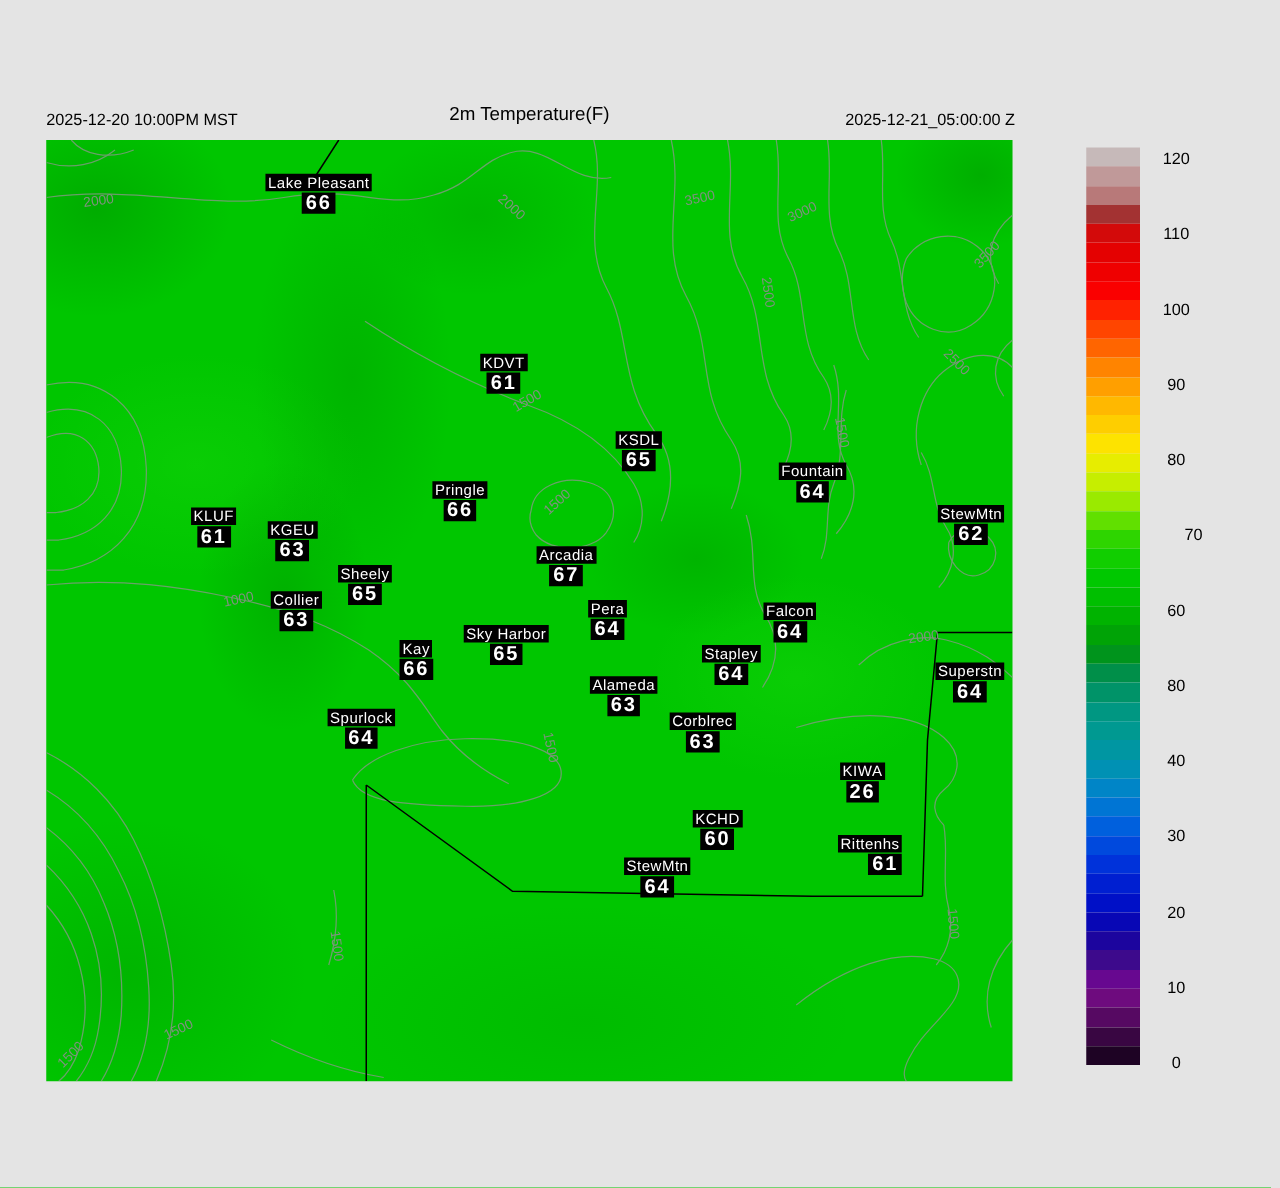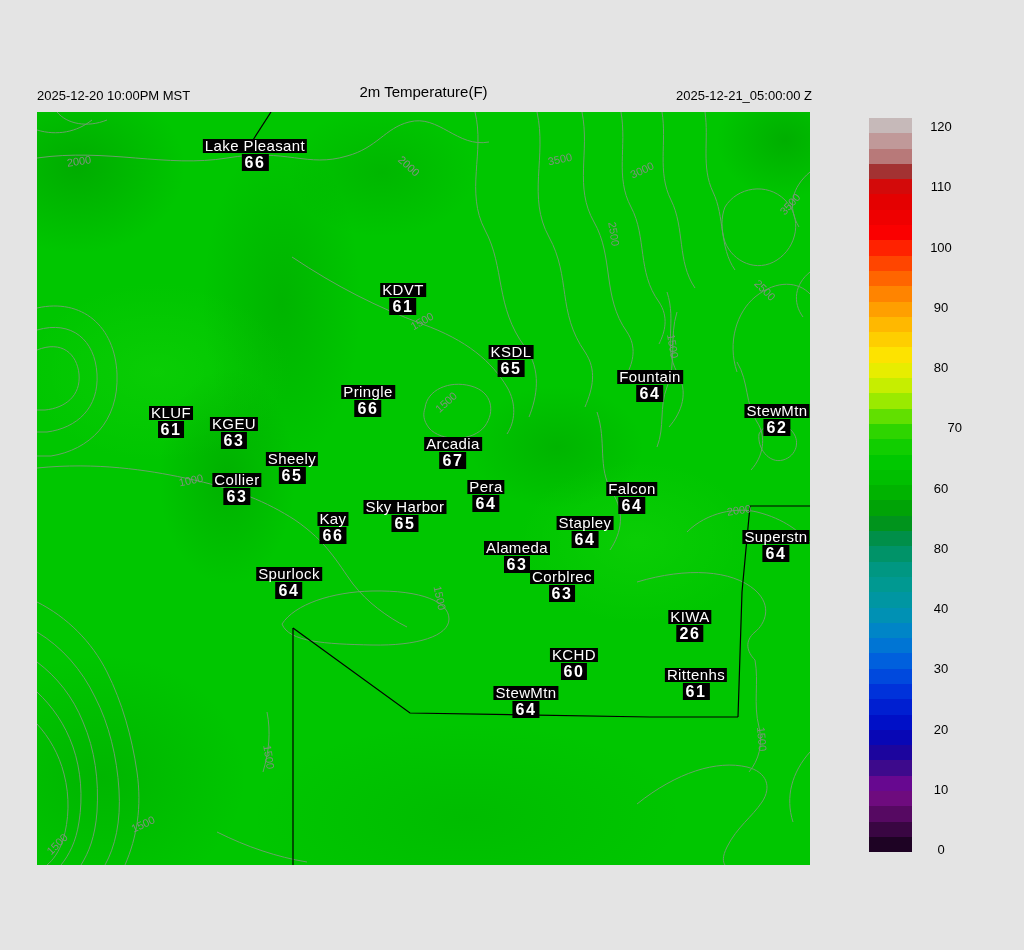--- a/index.html
+++ b/index.html
@@ -32,21 +32,21 @@
   }
   .map svg{position:absolute;left:0;top:0;}
 
   .clabel{
     position:absolute;font-size:11px;color:#7f917f;white-space:nowrap;
     transform:translate(-50%,-50%) rotate(var(--rot,0deg));
   }
   .station{position:absolute;transform:translateX(-50%);text-align:center;line-height:0;white-space:nowrap;}
   .station .sname{
     display:inline-block;background:#000;color:#fff;
-    font-size:15px;line-height:14px;padding:0 2px;letter-spacing:.4px;
+    font-size:12px;line-height:14px;padding:0 2px;letter-spacing:.4px;
   }
   .station .svalue-row{margin-top:1px;}
   .station .svalue{
     display:inline-block;background:#000;color:#fff;font-weight:bold;
     font-size:16px;line-height:17px;padding:0 3px;letter-spacing:1.5px;
   }
 
   .colorbar{
     position:absolute;left:869px;top:118px;width:43px;height:734px;
     display:flex;flex-direction:column;
@@ -181,41 +181,41 @@
       <div class="svalue-row"><span class="svalue">66</span></div>
     </div>
     <div class="station" style="left: 548px; top: 404px;">
       <div><span class="sname">Stapley</span></div>
       <div class="svalue-row"><span class="svalue">64</span></div>
     </div>
     <div class="station" style="left: 739px; top: 418px;">
       <div><span class="sname">Superstn</span></div>
       <div class="svalue-row"><span class="svalue">64</span></div>
     </div>
-    <div class="station" style="left: 480px; top: 429px; text-decoration: underline;">
+    <div class="station" style="left: 462px; top: 429px; text-decoration: underline;">
       <div><span class="sname">Alameda</span></div>
       <div class="svalue-row"><span class="svalue">63</span></div>
     </div>
     <div class="station" style="left: 252px; top: 455px;">
       <div><span class="sname">Spurlock</span></div>
       <div class="svalue-row"><span class="svalue">64</span></div>
     </div>
     <div class="station" style="left: 525px; top: 458px;">
       <div><span class="sname">Corblrec</span></div>
       <div class="svalue-row"><span class="svalue">63</span></div>
     </div>
     <div class="station" style="left: 653px; top: 498px;">
       <div><span class="sname">KIWA</span></div>
       <div class="svalue-row"><span class="svalue">26</span></div>
     </div>
     <div class="station" style="left: 537px; top: 536px;">
       <div><span class="sname">KCHD</span></div>
       <div class="svalue-row"><span class="svalue">60</span></div>
     </div>
-    <div class="station" style="left: 659px; top: 556px;">
+    <div class="station" style="left: 659px; top: 556px; text-align: right;">
       <div><span class="sname">Rittenhs</span></div>
       <div class="svalue-row"><span class="svalue">61</span></div>
     </div>
     <div class="station" style="left: 489px; top: 574px;">
       <div><span class="sname">StewMtn</span></div>
       <div class="svalue-row"><span class="svalue">64</span></div>
     </div>
     <span class="clabel" style="left: 42px; top: 49px; --rot: -8deg;">2000</span>
     <span class="clabel" style="left: 372px; top: 54px; --rot: 42deg;">2000</span>
     <span class="clabel" style="left: 523px; top: 47px; --rot: -12deg;">3500</span>

